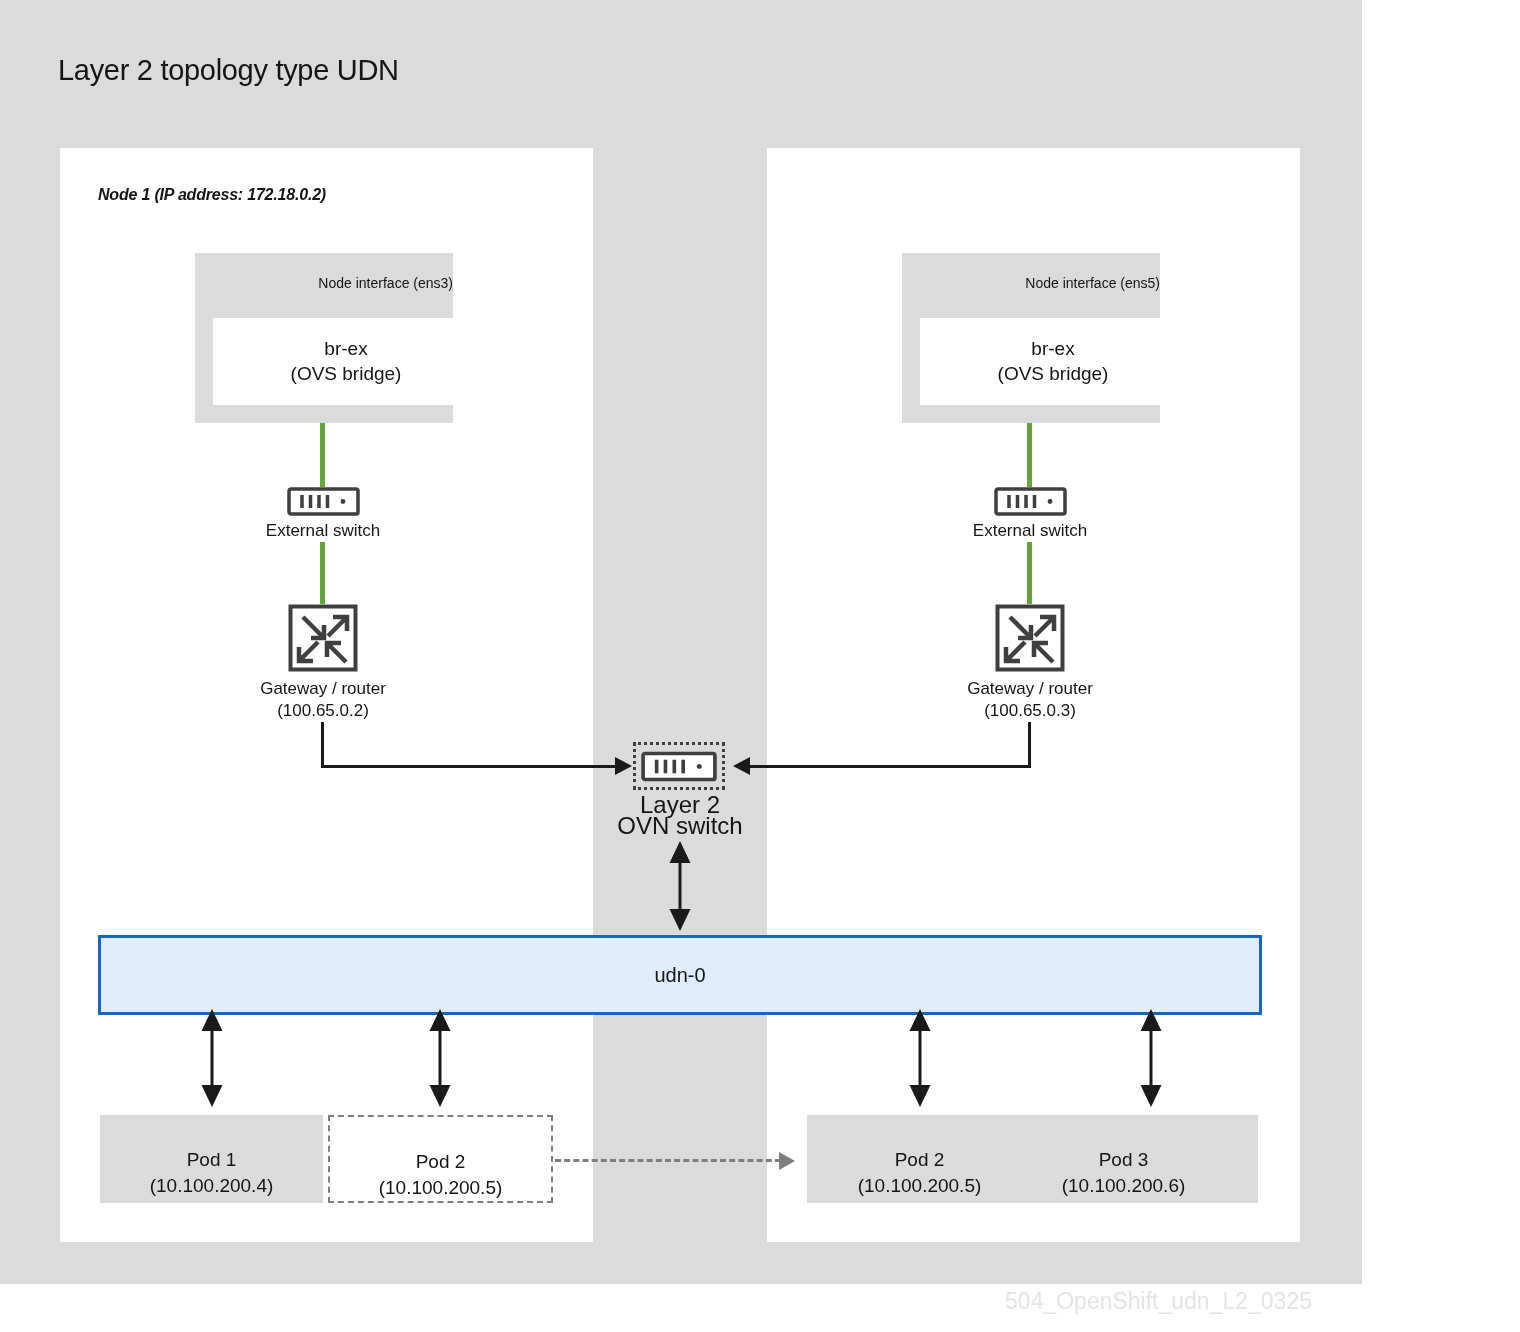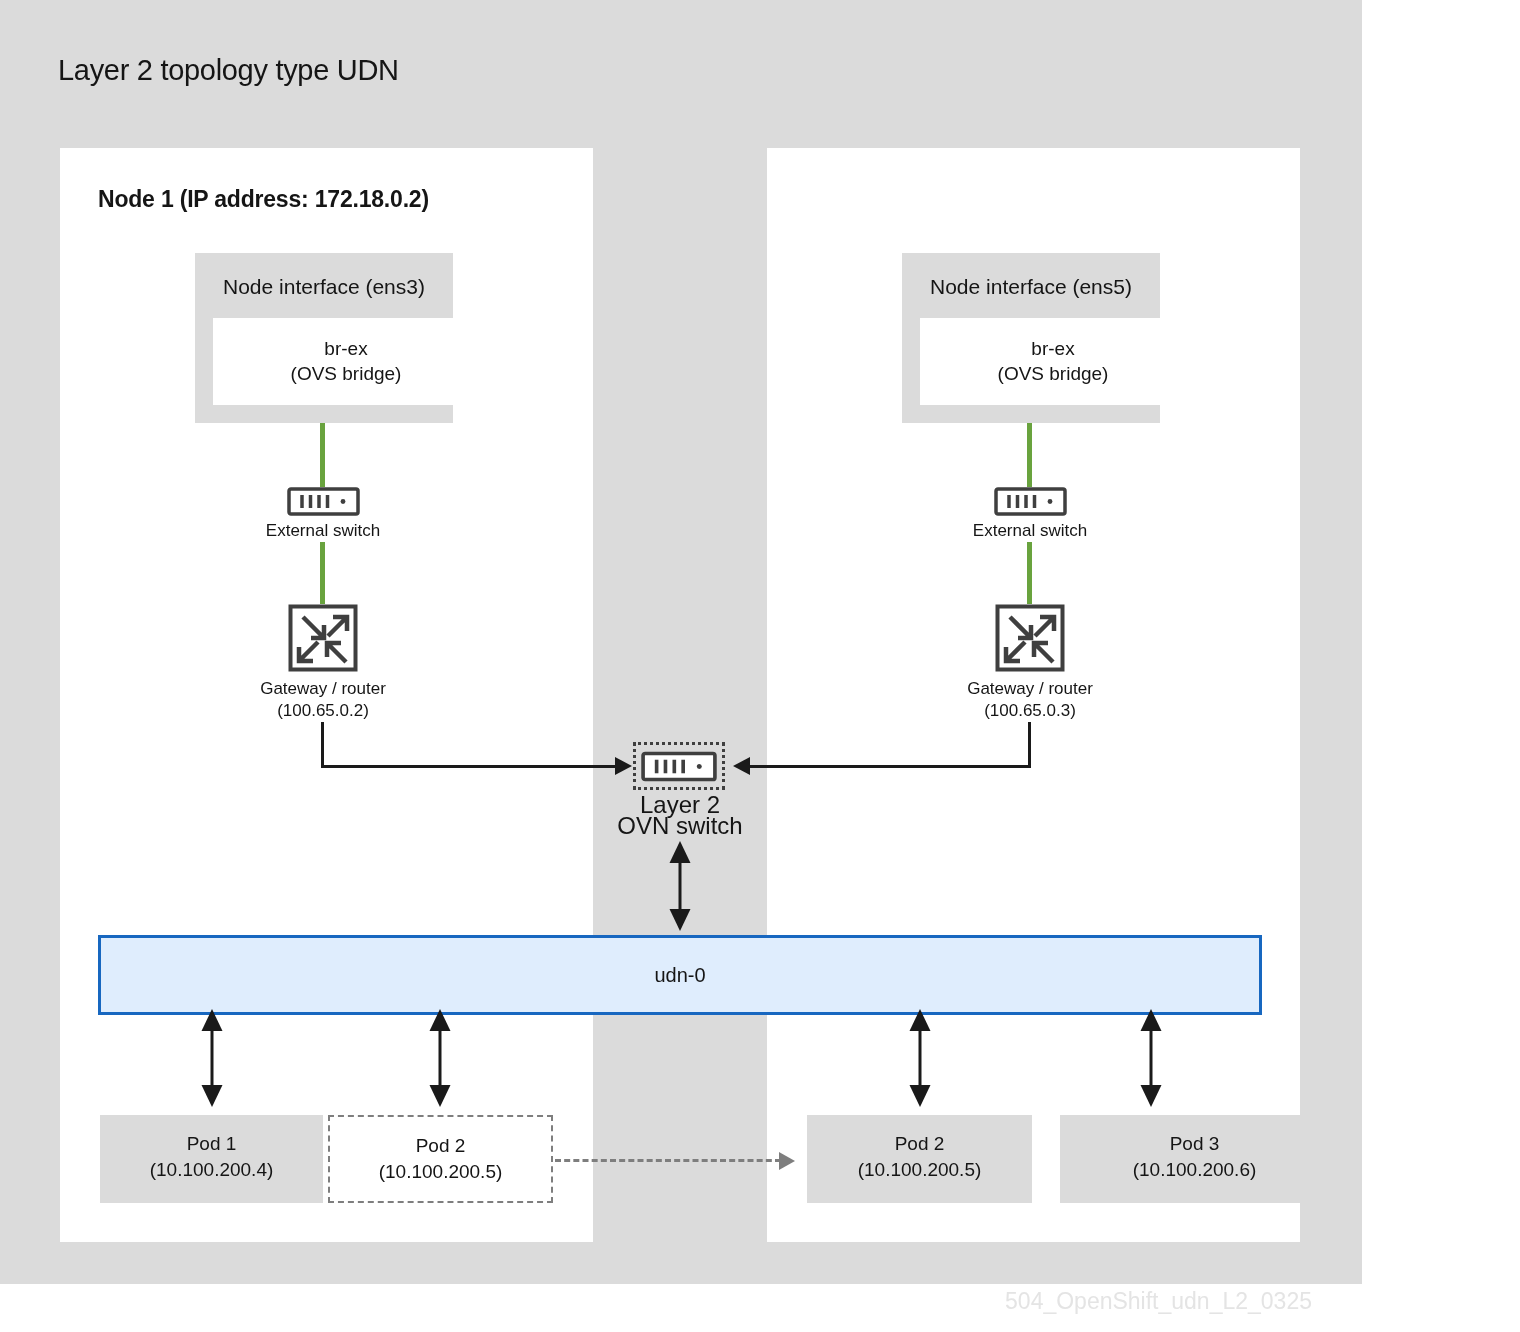--- a/index.html
+++ b/index.html
@@ -5,41 +5,41 @@
   html,body { margin:0; padding:0; background:#ffffff; }
   .stage {
     position:relative; width:1520px; height:1332px;
     font-family:"Liberation Sans", sans-serif; color:var(--text);
     overflow:hidden; background:#ffffff;
   }
   .abs { position:absolute; }
   .gray-bg { left:0; top:0; width:1362px; height:1284px; background:var(--canvas); }
   .title { left:58px; top:54px; font-size:29px; font-weight:400; letter-spacing:-0.3px; }
   .node-box { top:148px; width:533px; height:1094px; background:var(--node-bg); }
-  .node-header { font-size:23px; font-weight:700; letter-spacing:-0.2px; }
+  .node-header { font-size:16px; font-weight:700; letter-spacing:-0.2px;font-style:italic; }
   .iface { top:253px; width:258px; height:170px; background:var(--box-gray); text-align:center; }
-  .iface-label { padding-top:22px; font-size:21px; }
+  .iface-label { padding-top:22px; font-size:14px;text-align:right; }
   .brex { position:absolute; left:18px; top:65px; width:266px; height:87px; background:#ffffff;
           font-size:19px; line-height:25px; padding-top:18px; box-sizing:border-box; }
   .green-line { width:5px; background:var(--green); }
   .small-label { width:200px; text-align:center; font-size:17px; line-height:22px; }
   .conn-v { width:3px; background:var(--dark); }
   .conn-h { height:3px; background:var(--dark); }
   .ah-right { width:0; height:0; border-top:9px solid transparent; border-bottom:9px solid transparent;
               border-left:17px solid var(--dark); }
   .ah-left  { width:0; height:0; border-top:9px solid transparent; border-bottom:9px solid transparent;
               border-right:17px solid var(--dark); }
   .ovn-dotted { left:633px; top:742px; width:92px; height:48px; box-sizing:border-box;
                 border:3px dotted var(--icon); display:flex; align-items:center; justify-content:center; }
   .ovn-label { left:595px; top:794px; width:170px; text-align:center; font-size:24px; line-height:21px; }
   .udn-bar { left:98px; top:935px; width:1164px; height:80px; box-sizing:border-box;
              background:var(--udn-fill); border:3px solid var(--udn-border);
              display:flex; align-items:center; justify-content:center; font-size:20px; }
   .pod { top:1115px; height:88px; background:var(--box-gray); text-align:center;
-         font-size:19px; line-height:26px; padding-top:16px; box-sizing:border-box; }
+         font-size:19px; line-height:26px; padding-top:32px; box-sizing:border-box; }
   .pod.dashed { background:#ffffff; border:2px dashed var(--dashed); }
   .dash-line { top:1159px; border-top:3px dashed var(--dashed); height:0; }
   .ah-right-gray { width:0; height:0; border-top:9px solid transparent; border-bottom:9px solid transparent;
                    border-left:16px solid var(--dashed); }
   .watermark { left:812px; top:1288px; width:500px; text-align:right; font-size:23px; color:var(--watermark); }
   .va-line { stroke:var(--dark); stroke-width:3; }
   .va-head { fill:var(--dark); }
   .sw-body { fill:#ffffff; stroke:var(--icon); stroke-width:3.5; }
   .sw-bar  { stroke:var(--icon); stroke-width:3.5; }
   .sw-dot  { fill:var(--icon); }
@@ -187,21 +187,21 @@
     <div>(10.100.200.4)</div>
   </div>
   <div class="abs pod dashed" style="left:328px;width:225px">
     <div>Pod 2</div>
     <div>(10.100.200.5)</div>
   </div>
   <div class="abs pod" style="left:807px;width:225px">
     <div>Pod 2</div>
     <div>(10.100.200.5)</div>
   </div>
-  <div class="abs pod" style="left:1060px;width:269px">
+  <div class="abs pod" style="left:989px;width:269px">
     <div>Pod 3</div>
     <div>(10.100.200.6)</div>
   </div>
 
   <div class="abs dash-line" style="left:555px;width:226px"></div>
   <div class="abs ah-right-gray" style="left:779px;top:1152px"></div>
 
   <div class="abs watermark">504_OpenShift_udn_L2_0325</div>
 
 </div>

